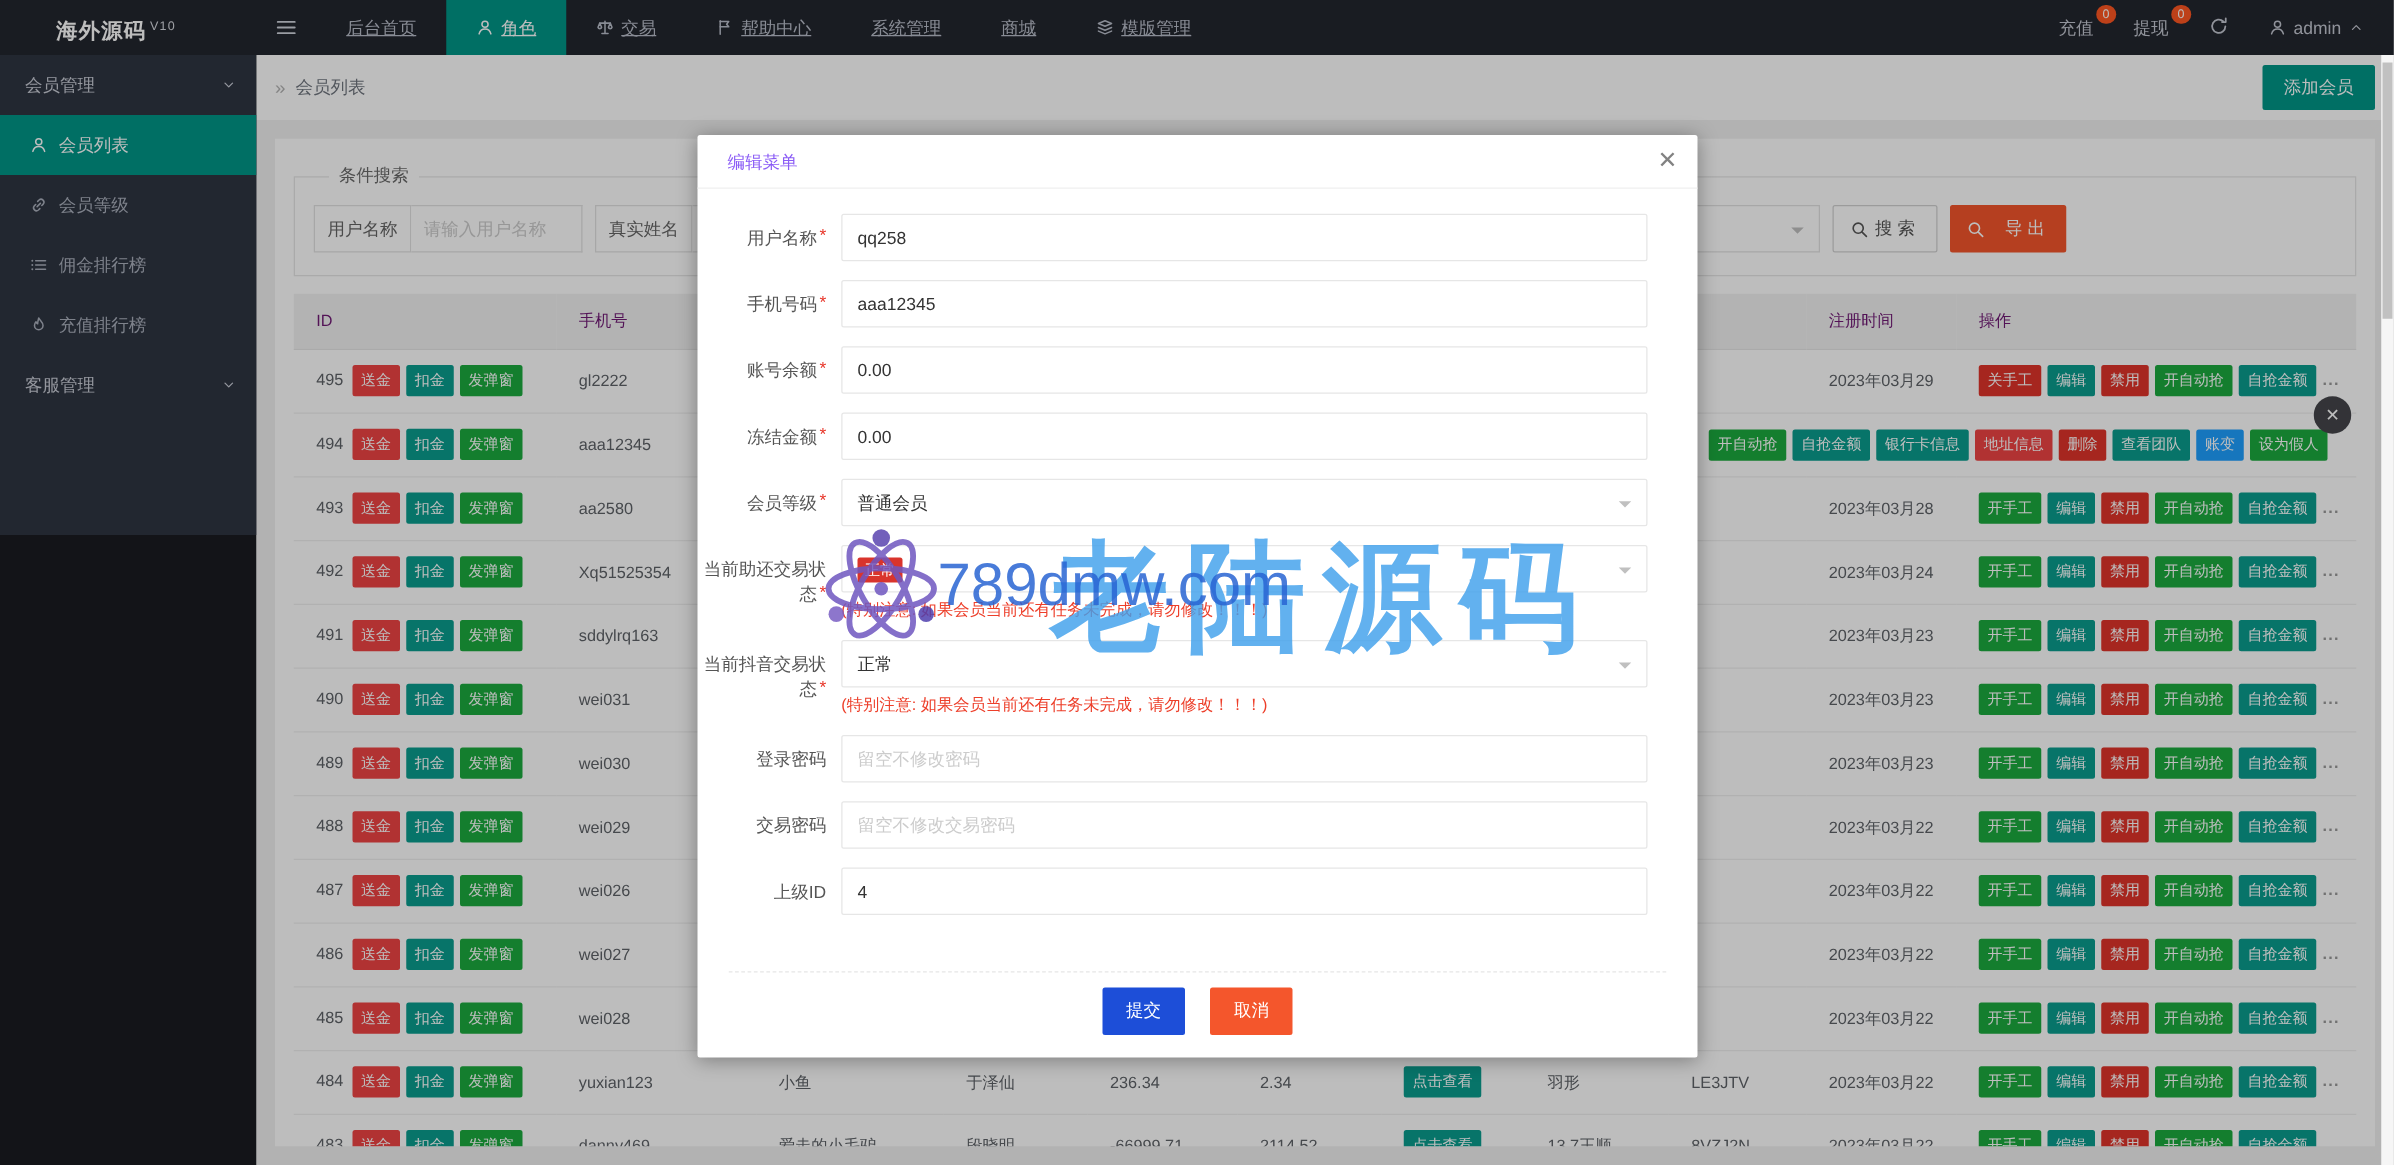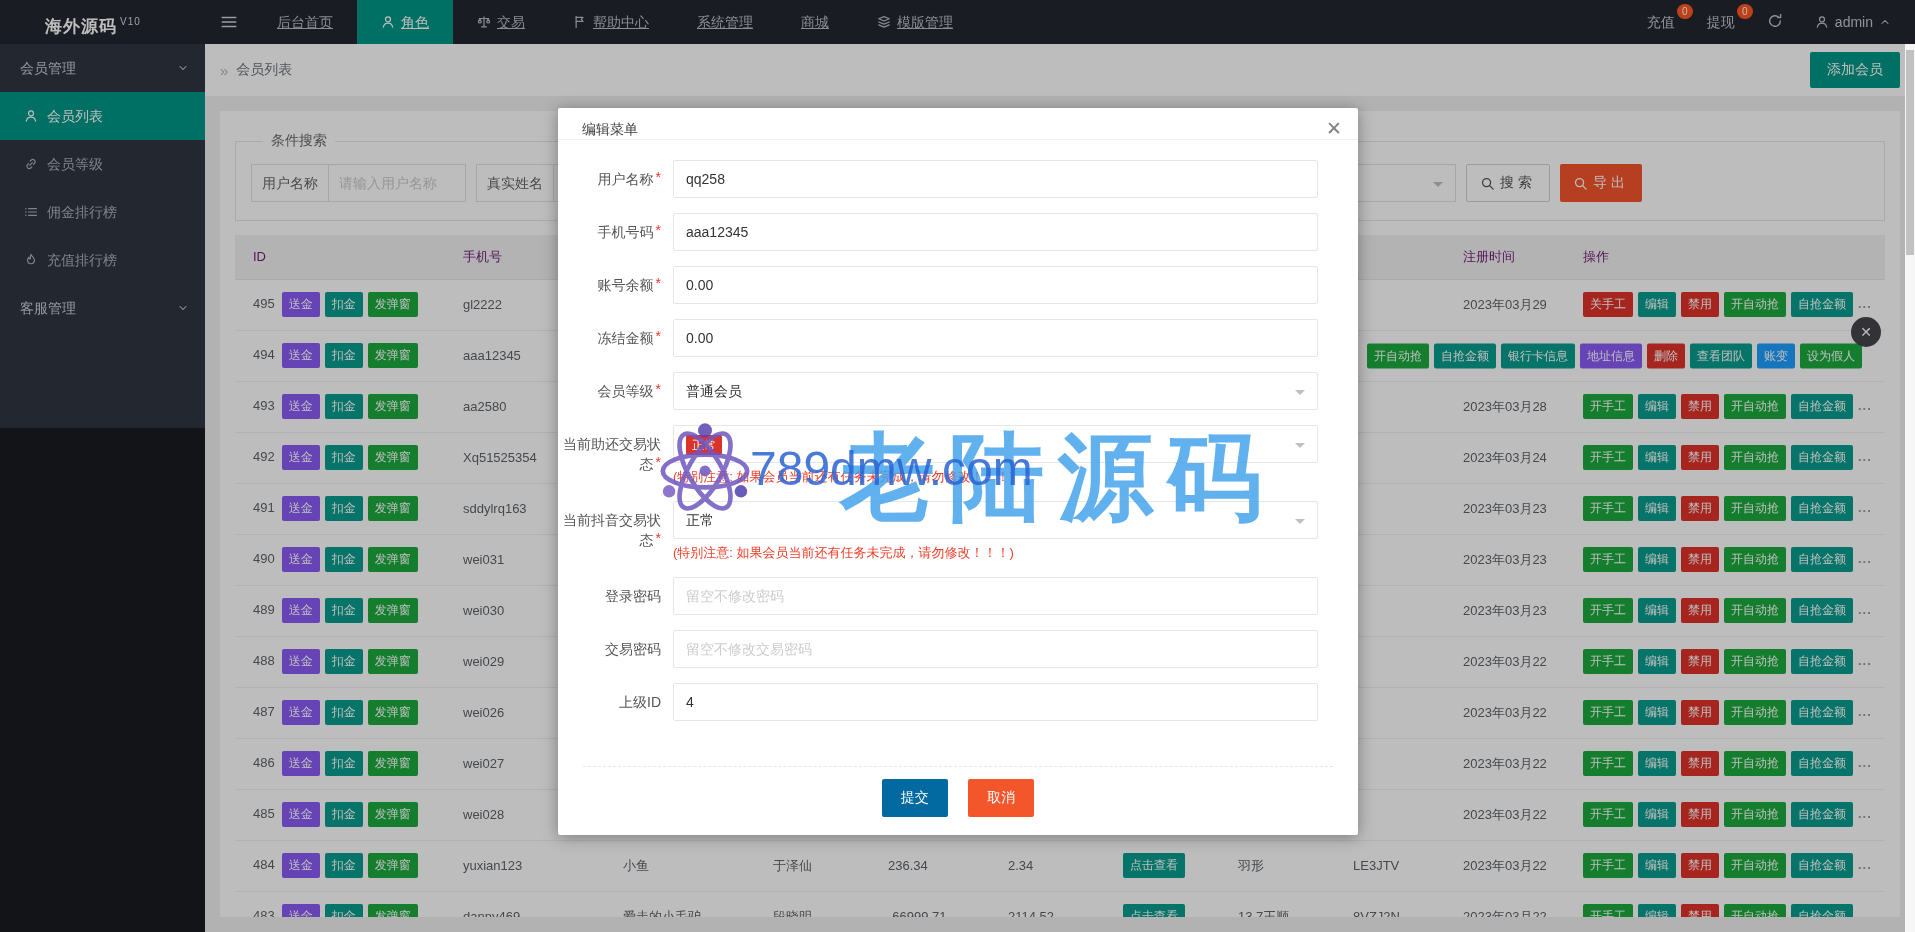--- a/index.html
+++ b/index.html
@@ -51,67 +51,67 @@
     font-size:14px; color:#666; white-space:nowrap; }
   .g-input { border:1px solid #e2e2e2; border-left:none; width:137px; height:38px; padding:0 10px;
     font-size:14px; color:#333; outline:none; }
   .g-input::placeholder { color:#ccc; }
   .spacer { width:575px; flex:none; }
   .filter-select { position:relative; width:170px; height:38px; border:1px solid #e2e2e2; background:#fff; cursor:pointer; }
   .caret { position:absolute; right:12px; top:17px; width:0; height:0; border:5px solid transparent; border-top-color:#c0c0c0; }
   .btn-search { height:38px; padding:0 13px; background:#fff; border:1px solid #d2d2d2; border-radius:2px;
     color:#565656; font-size:14px; letter-spacing:4px; cursor:pointer; display:flex; align-items:center; gap:5px; }
   .btn-export { height:38px; padding:0 13px; background:#f4562c; border:none; border-radius:2px;
-    color:#fff; font-size:14px; letter-spacing:4px; cursor:pointer; display:flex; align-items:center; gap:5px; }
+    color:#fff; font-size:14px; letter-spacing:4px; cursor:pointer; display:flex; align-items:center; gap:16px; }
 
   
   table.members { width:100%; border-collapse:collapse; table-layout:fixed; margin-top:14px; }
   table.members th { background:#f2f2f2; height:44px; font-size:13px; color:#701a75; font-weight:400;
     text-align:left; padding-left:18px; border-bottom:1px solid #e6e6e6; }
   table.members td { height:51px; font-size:13px; color:#5f6368; padding-left:18px;
     border-bottom:1px solid #efefef; position:relative; white-space:nowrap; overflow:visible; }
   .sbtn { display:inline-block; color:#fff; font-size:12px; padding:4px 7px; border-radius:2px;
     margin-right:5px; cursor:pointer; white-space:nowrap; }
   .c-red{background:#e0342a} .c-green{background:#1cab3f} .c-teal{background:#0a9d8e}
-  .c-orange{background:#8b5cf6} .c-blue{background:#1e9fff}
+  .c-orange{background:#ef4444} .c-blue{background:#1e9fff}
   .row-id { margin-right:7px; }
   .more { color:#999; font-weight:bold; letter-spacing:1px; cursor:pointer; }
   .expanded-actions { position:absolute; left:-78px; top:50%; transform:translateY(-50%);
     display:flex; white-space:nowrap; z-index:5; }
   .popup-close { position:absolute; left:1851px; top:317px; width:30px; height:30px; border-radius:50%;
     background:#45464b; color:#fff; z-index:20; display:flex; align-items:center; justify-content:center;
     font-size:14px; cursor:pointer; }
 
   
   .scrollbar { position:absolute; right:0; top:44px; width:10px; height:888px; background:#f6f6f6; z-index:70; }
   .scroll-thumb { margin:6px 1px 0; width:8px; height:205px; background:#c1c1c1; }
 
   
   .overlay { position:absolute; inset:0; background:rgba(0,0,0,0.26); z-index:40; }
   .modal { position:absolute; left:558px; top:108px; width:800px; background:#fff; border-radius:2px;
     box-shadow:0 2px 16px rgba(0,0,0,.35); z-index:50; }
-  .modal-title { height:32px; line-height:43px; border-bottom:1px solid #f0f0f0; padding:0 24px;
-    font-size:14px; color:#404040; }
+  .modal-title { height:43px; line-height:43px; border-bottom:1px solid #f0f0f0; padding:0 24px;
+    font-size:14px; color:#8b5cf6; }
   .modal-close { position:absolute; right:16px; top:10px; font-size:19px; color:#828282; cursor:pointer; line-height:22px; }
   .modal-form { padding:20px 40px 16px 0; }
   .f-row { display:flex; margin-bottom:15px; }
   .f-label { width:115px; flex:none; text-align:right; padding-right:12px; font-size:14px; color:#555; line-height:38px; }
   .f-label.multi { line-height:20px; padding-top:9px; }
   .req { color:#e8382c; font-style:normal; margin-left:2px; position:relative; top:-2px; }
   .f-main { flex:1; }
   .f-input { width:100%; height:38px; border:1px solid #e6e6e6; border-radius:2px; padding:0 12px;
     font-size:14px; color:#333; outline:none; background:#fff; }
   .f-input::placeholder { color:#ccc; }
   .f-select { position:relative; width:100%; height:38px; border:1px solid #e6e6e6; border-radius:2px;
     padding:0 12px; line-height:36px; font-size:14px; color:#333; background:#fff; cursor:pointer; }
   .badge-normal { display:inline-block; background:#d9342c; color:#fff; font-size:12px;
     padding:2px 6px; border-radius:2px; line-height:16px; }
   .f-warning { margin-top:5px; font-size:13px; color:#ed3f2a; }
   .modal-footer { margin:14px 25px 0; border-top:1px dashed #e6e6e6; padding:12px 0 18px; text-align:center; }
-  .btn-submit { background:#0369a1; color:#fff; border:none; border-radius:2px; padding:10px 19px;
+  .btn-submit { background:#1d4ed8; color:#fff; border:none; border-radius:2px; padding:10px 19px;
     font-size:14px; margin-right:16px; cursor:pointer; }
   .btn-cancel { background:#f4562c; color:#fff; border:none; border-radius:2px; padding:10px 19px;
     font-size:14px; cursor:pointer; }
 
   
   .watermark { position:absolute; left:655px; top:415px; z-index:60; pointer-events:none; white-space:nowrap; }
   .wm-big { position:absolute; left:185px; top:0px; font-size:95px; font-weight:bold;
     color:rgba(64,160,235,0.82); letter-spacing:14px; }
   .wm-domain { position:absolute; left:95px; top:26px; font-size:48px; color:rgba(40,100,210,0.85); }
   .wm-atom { position:absolute; left:0; top:6px; opacity:.85; }

